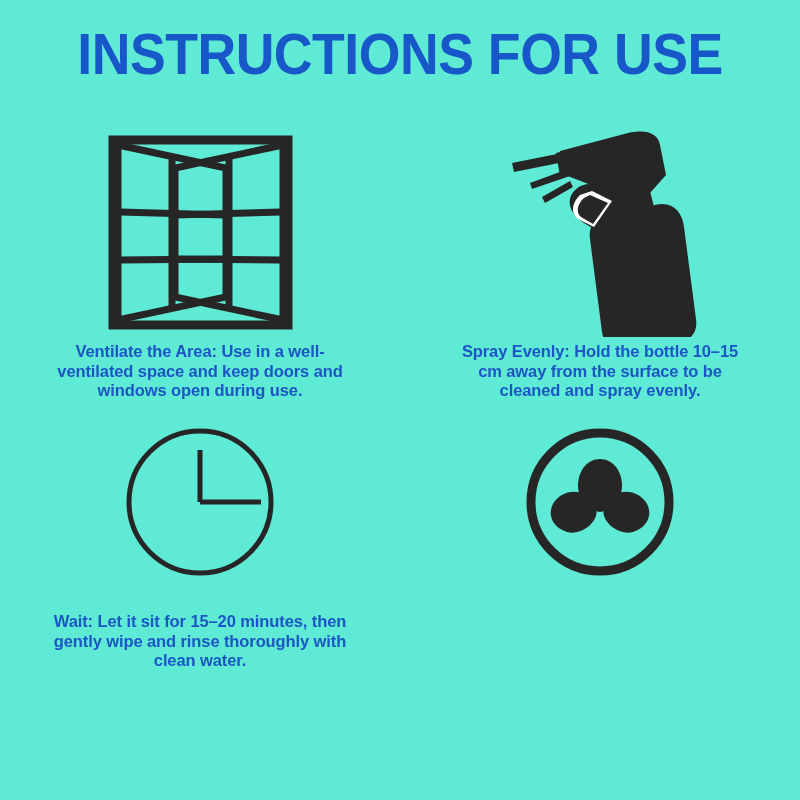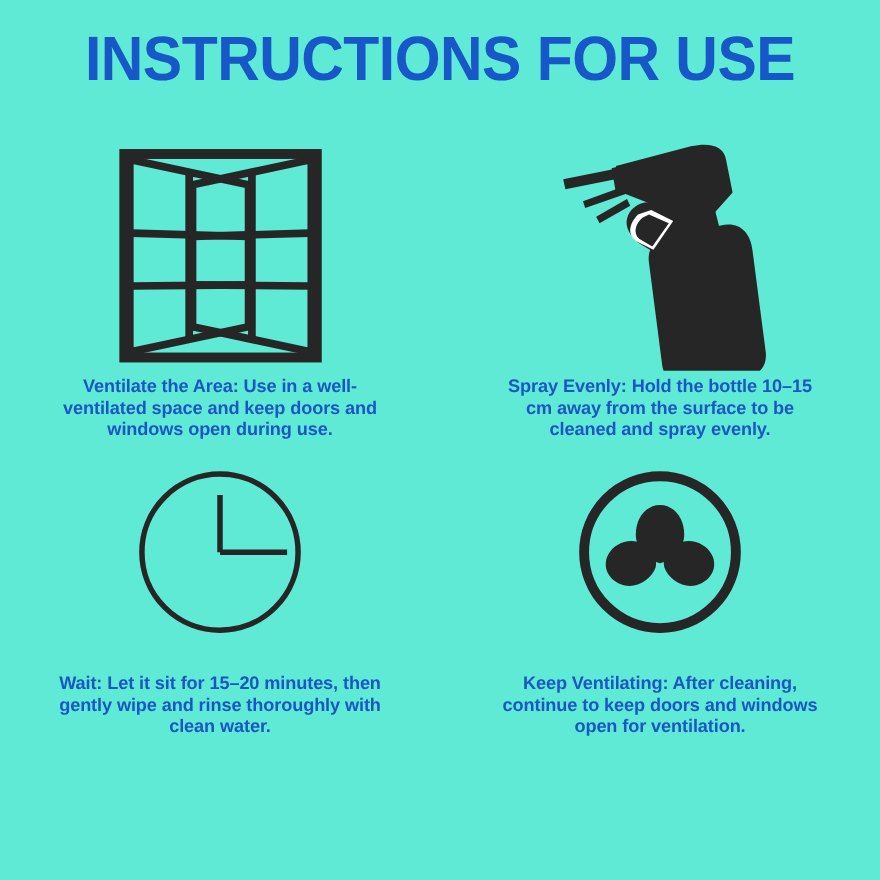--- a/index.html
+++ b/index.html
@@ -198,17 +198,16 @@
                      C70,74 74,82 72,90 Z"></path>
 
             <path d="M80,90
                      C84,101 97,109 109,106
                      C123,102 129,89 123,78
                      C117,67 102,62 91,69
                      C82,74 78,82 80,90 Z"></path>
           </g>
         </svg>
       </div>
-      <div class="caption">Keep Ventilating: After cleaning, continue to keep doors and windows open for ventilation.</div>
     </div>
 
   </div>
 </div>
 
 </body></html>

